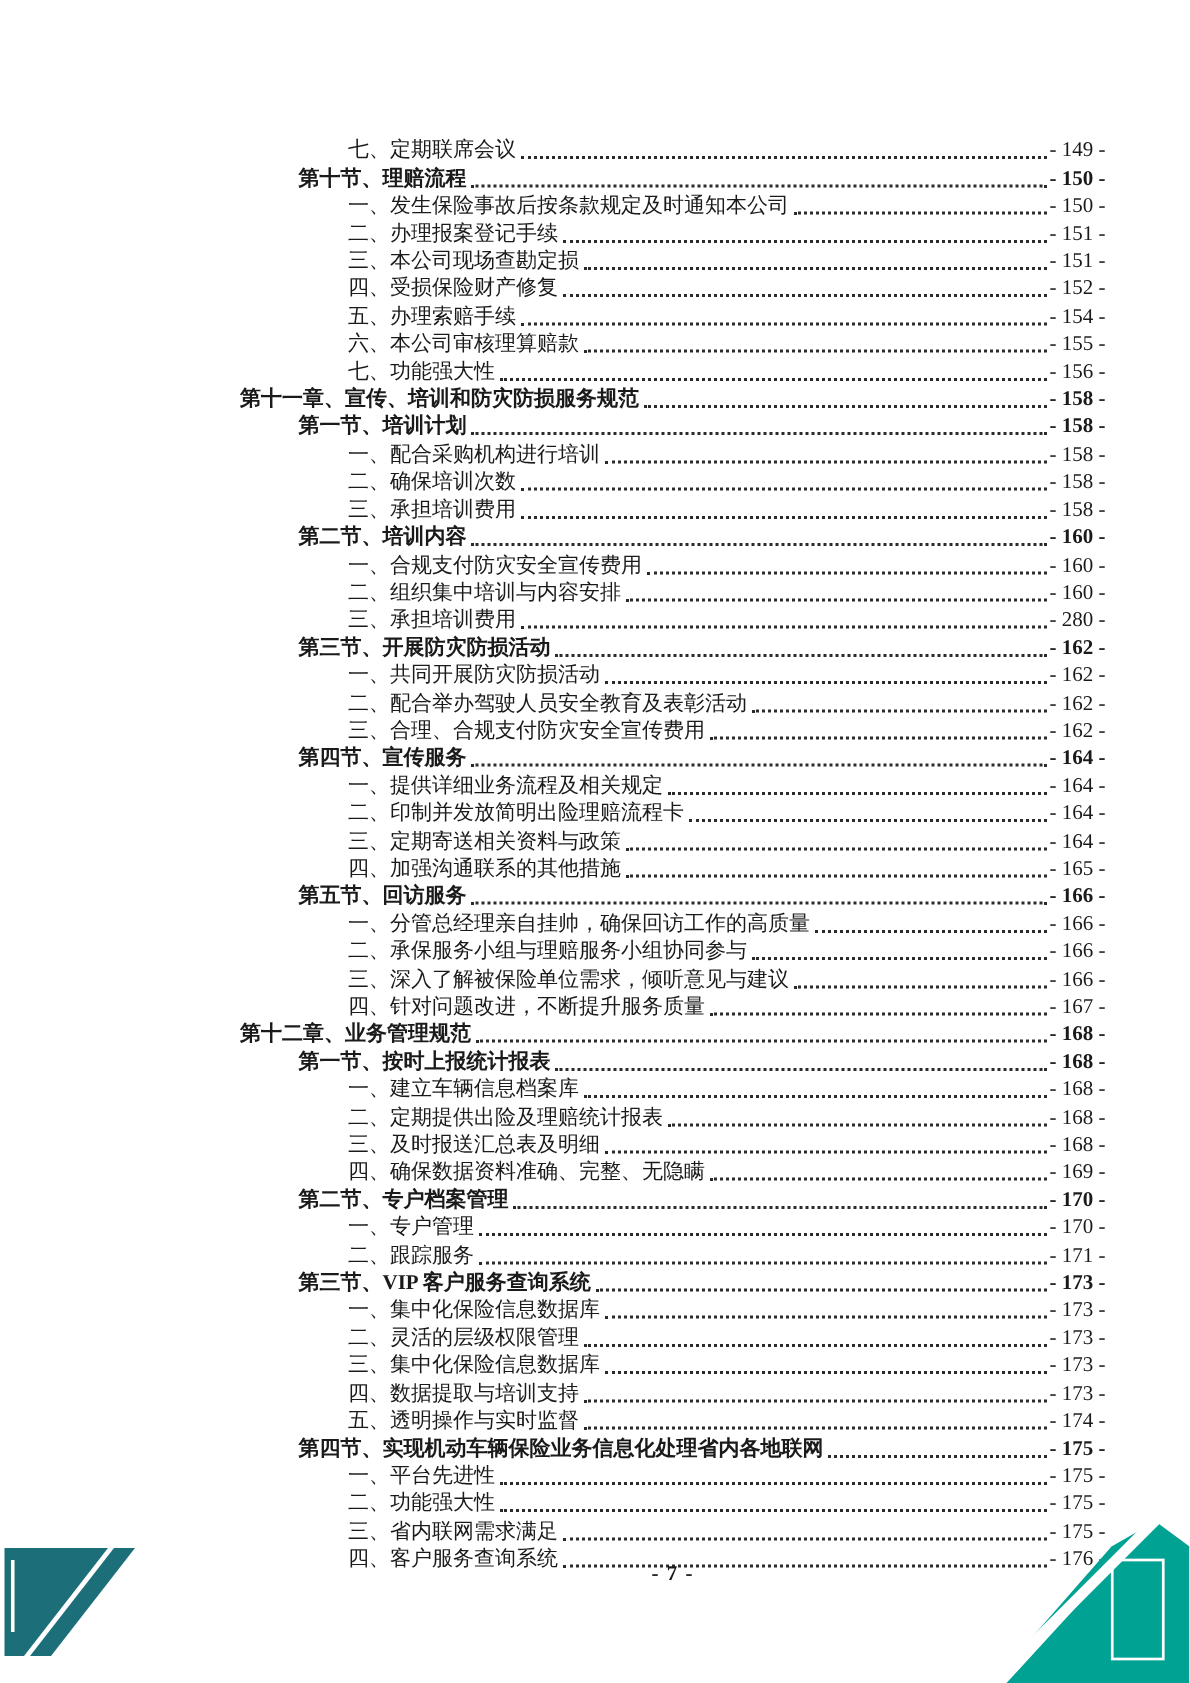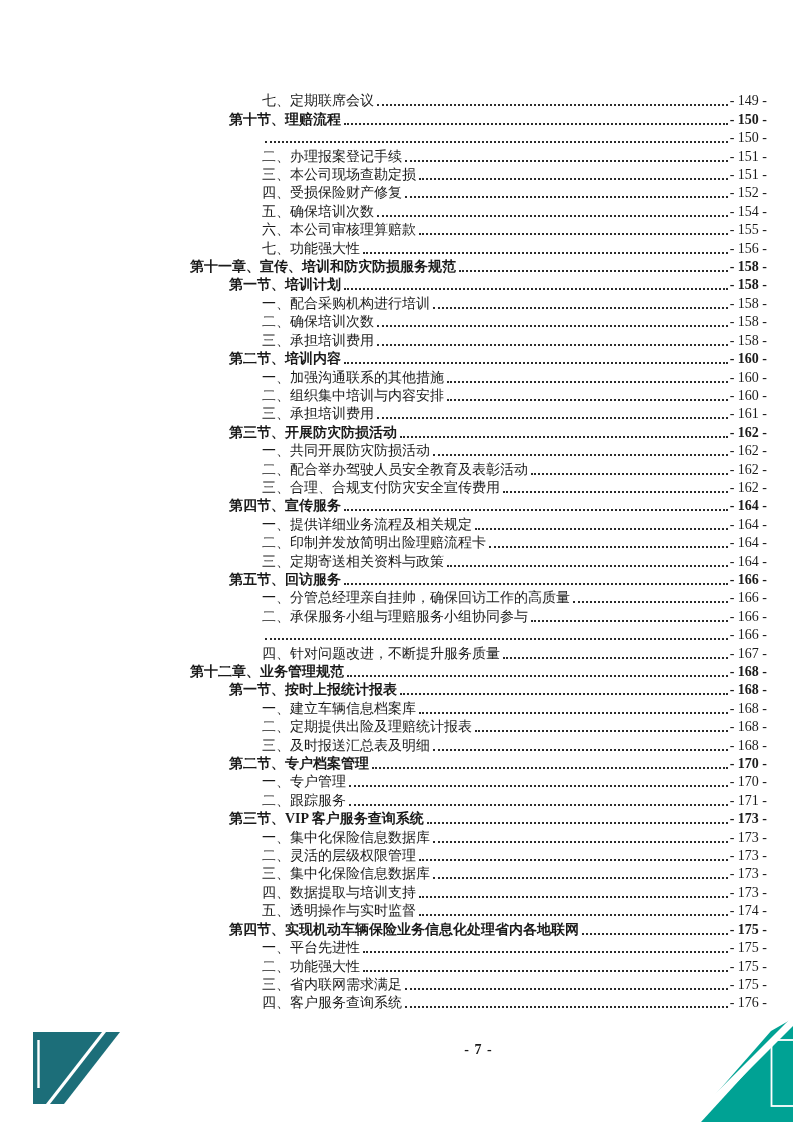--- a/index.html
+++ b/index.html
@@ -1,21 +1,21 @@
 <!DOCTYPE html>
 <html><head>
 <meta charset="utf-8">
 <style>
   html,body{margin:0;padding:0;}
   body{
     width:793px;height:1122px;position:relative;overflow:hidden;
     background:#ffffff;
     font-family:"Liberation Serif","DejaVu Serif",serif;
   }
-  .page{position:absolute;inset:0;background:#fff;margin-left:30px;}
+  .page{position:absolute;inset:0;background:#fff;}
   .toc{
     position:absolute;left:160px;top:91px;width:577px;
   }
   .row{
     display:flex;align-items:flex-end;height:18.42px;
     font-size:14px;color:#1a1a1a;white-space:nowrap;
   }
   .row .t{flex:0 0 auto;line-height:17px;}
   .row .leader{
     flex:1 1 auto;min-width:8px;
@@ -43,40 +43,41 @@
         <span class="t">七、定期联席会议</span>
         <div class="leader"></div>
         <span class="p">- 149 -</span>
       </div>
       <div class="row section">
         <span class="t">第十节、理赔流程</span>
         <div class="leader"></div>
         <span class="p">- 150 -</span>
       </div>
       <div class="row item">
+        <span class="t">一、发生保险事故后按条款规定及时通知本公司</span>
         <div class="leader"></div>
         <span class="p">- 150 -</span>
       </div>
       <div class="row item">
         <span class="t">二、办理报案登记手续</span>
         <div class="leader"></div>
         <span class="p">- 151 -</span>
       </div>
       <div class="row item">
         <span class="t">三、本公司现场查勘定损</span>
         <div class="leader"></div>
         <span class="p">- 151 -</span>
       </div>
       <div class="row item">
         <span class="t">四、受损保险财产修复</span>
         <div class="leader"></div>
         <span class="p">- 152 -</span>
       </div>
       <div class="row item">
-        <span class="t">五、确保培训次数</span>
+        <span class="t">五、办理索赔手续</span>
         <div class="leader"></div>
         <span class="p">- 154 -</span>
       </div>
       <div class="row item">
         <span class="t">六、本公司审核理算赔款</span>
         <div class="leader"></div>
         <span class="p">- 155 -</span>
       </div>
       <div class="row item">
         <span class="t">七、功能强大性</span>
@@ -107,33 +108,33 @@
         <span class="t">三、承担培训费用</span>
         <div class="leader"></div>
         <span class="p">- 158 -</span>
       </div>
       <div class="row section">
         <span class="t">第二节、培训内容</span>
         <div class="leader"></div>
         <span class="p">- 160 -</span>
       </div>
       <div class="row item">
-        <span class="t">一、加强沟通联系的其他措施</span>
+        <span class="t">一、合规支付防灾安全宣传费用</span>
         <div class="leader"></div>
         <span class="p">- 160 -</span>
       </div>
       <div class="row item">
         <span class="t">二、组织集中培训与内容安排</span>
         <div class="leader"></div>
         <span class="p">- 160 -</span>
       </div>
       <div class="row item">
         <span class="t">三、承担培训费用</span>
         <div class="leader"></div>
-        <span class="p">- 161 -</span>
+        <span class="p">- 280 -</span>
       </div>
       <div class="row section">
         <span class="t">第三节、开展防灾防损活动</span>
         <div class="leader"></div>
         <span class="p">- 162 -</span>
       </div>
       <div class="row item">
         <span class="t">一、共同开展防灾防损活动</span>
         <div class="leader"></div>
         <span class="p">- 162 -</span>
@@ -161,36 +162,42 @@
       <div class="row item">
         <span class="t">二、印制并发放简明出险理赔流程卡</span>
         <div class="leader"></div>
         <span class="p">- 164 -</span>
       </div>
       <div class="row item">
         <span class="t">三、定期寄送相关资料与政策</span>
         <div class="leader"></div>
         <span class="p">- 164 -</span>
       </div>
+      <div class="row item">
+        <span class="t">四、加强沟通联系的其他措施</span>
+        <div class="leader"></div>
+        <span class="p">- 165 -</span>
+      </div>
       <div class="row section">
         <span class="t">第五节、回访服务</span>
         <div class="leader"></div>
         <span class="p">- 166 -</span>
       </div>
       <div class="row item">
         <span class="t">一、分管总经理亲自挂帅，确保回访工作的高质量</span>
         <div class="leader"></div>
         <span class="p">- 166 -</span>
       </div>
       <div class="row item">
         <span class="t">二、承保服务小组与理赔服务小组协同参与</span>
         <div class="leader"></div>
         <span class="p">- 166 -</span>
       </div>
       <div class="row item">
+        <span class="t">三、深入了解被保险单位需求，倾听意见与建议</span>
         <div class="leader"></div>
         <span class="p">- 166 -</span>
       </div>
       <div class="row item">
         <span class="t">四、针对问题改进，不断提升服务质量</span>
         <div class="leader"></div>
         <span class="p">- 167 -</span>
       </div>
       <div class="row chapter">
         <span class="t">第十二章、业务管理规范</span>
@@ -209,20 +216,25 @@
       </div>
       <div class="row item">
         <span class="t">二、定期提供出险及理赔统计报表</span>
         <div class="leader"></div>
         <span class="p">- 168 -</span>
       </div>
       <div class="row item">
         <span class="t">三、及时报送汇总表及明细</span>
         <div class="leader"></div>
         <span class="p">- 168 -</span>
+      </div>
+      <div class="row item">
+        <span class="t">四、确保数据资料准确、完整、无隐瞒</span>
+        <div class="leader"></div>
+        <span class="p">- 169 -</span>
       </div>
       <div class="row section">
         <span class="t">第二节、专户档案管理</span>
         <div class="leader"></div>
         <span class="p">- 170 -</span>
       </div>
       <div class="row item">
         <span class="t">一、专户管理</span>
         <div class="leader"></div>
         <span class="p">- 170 -</span>

